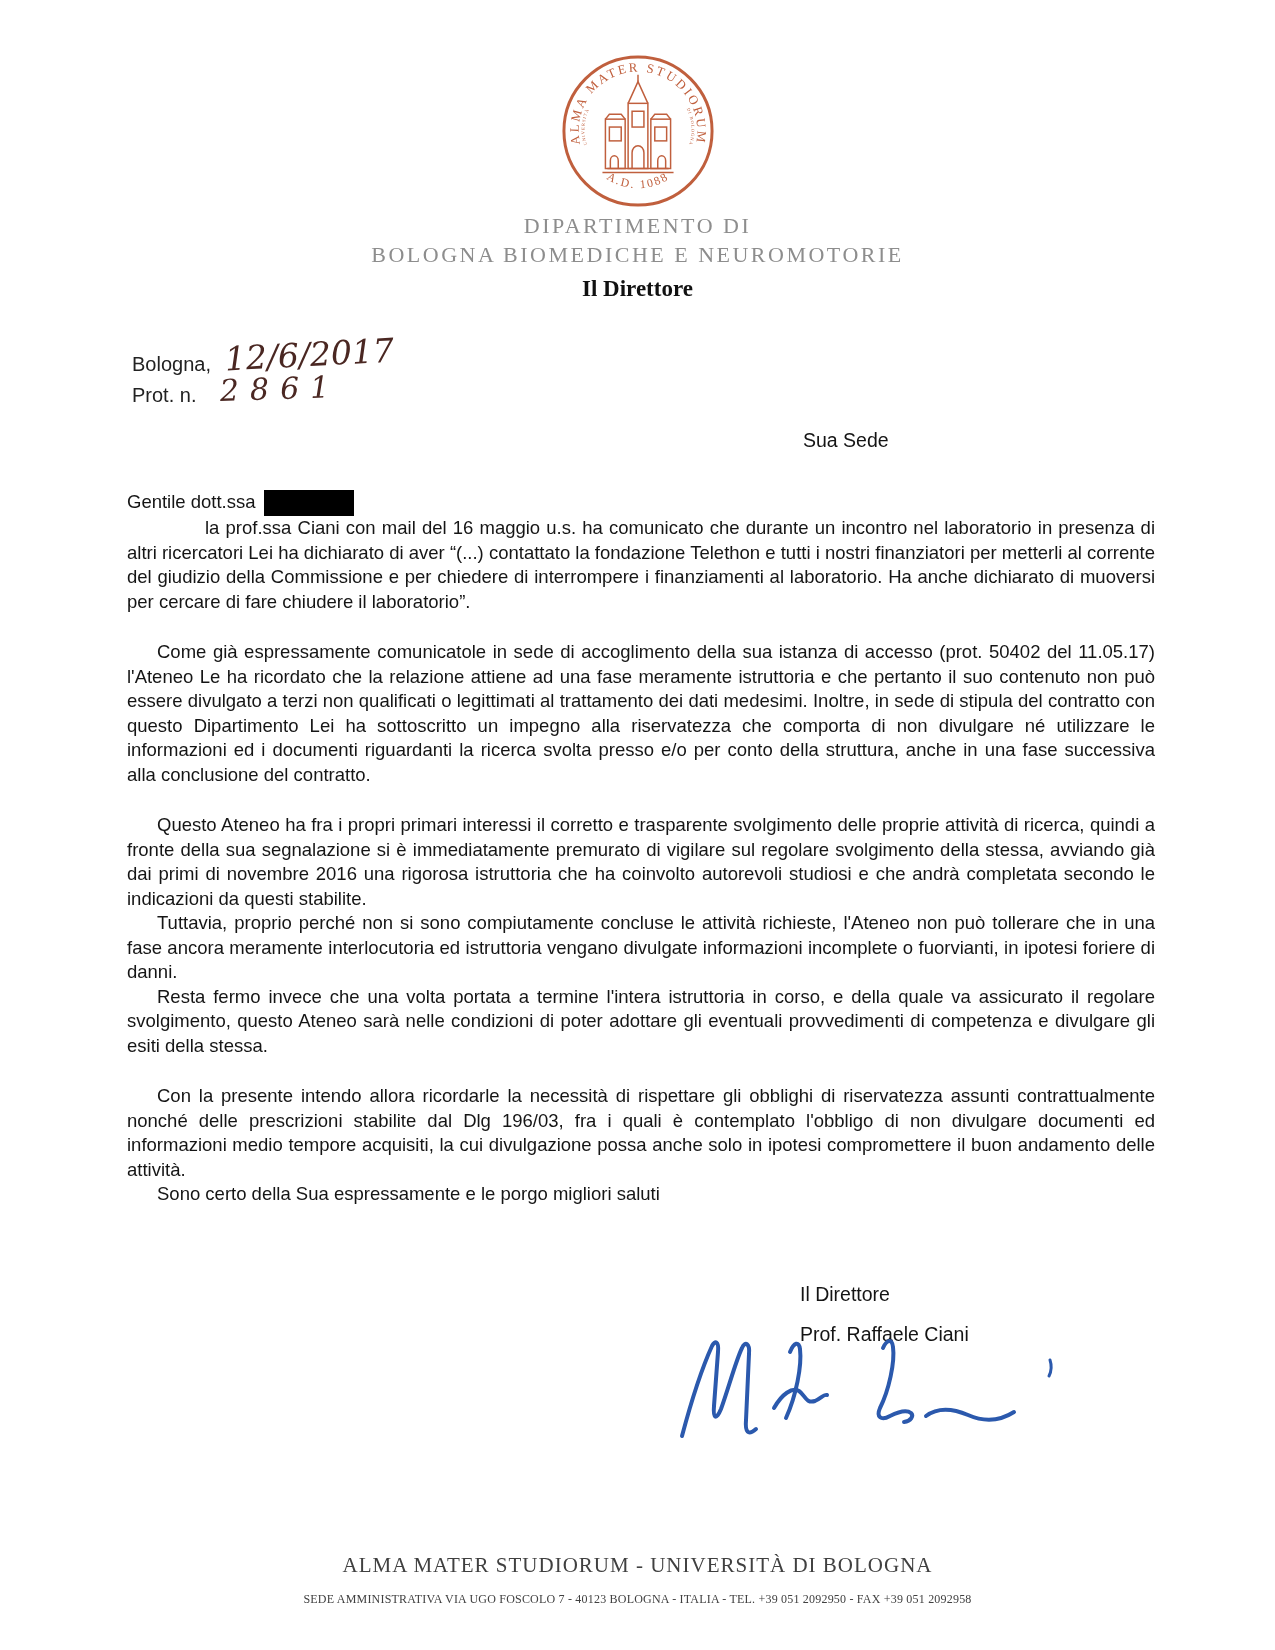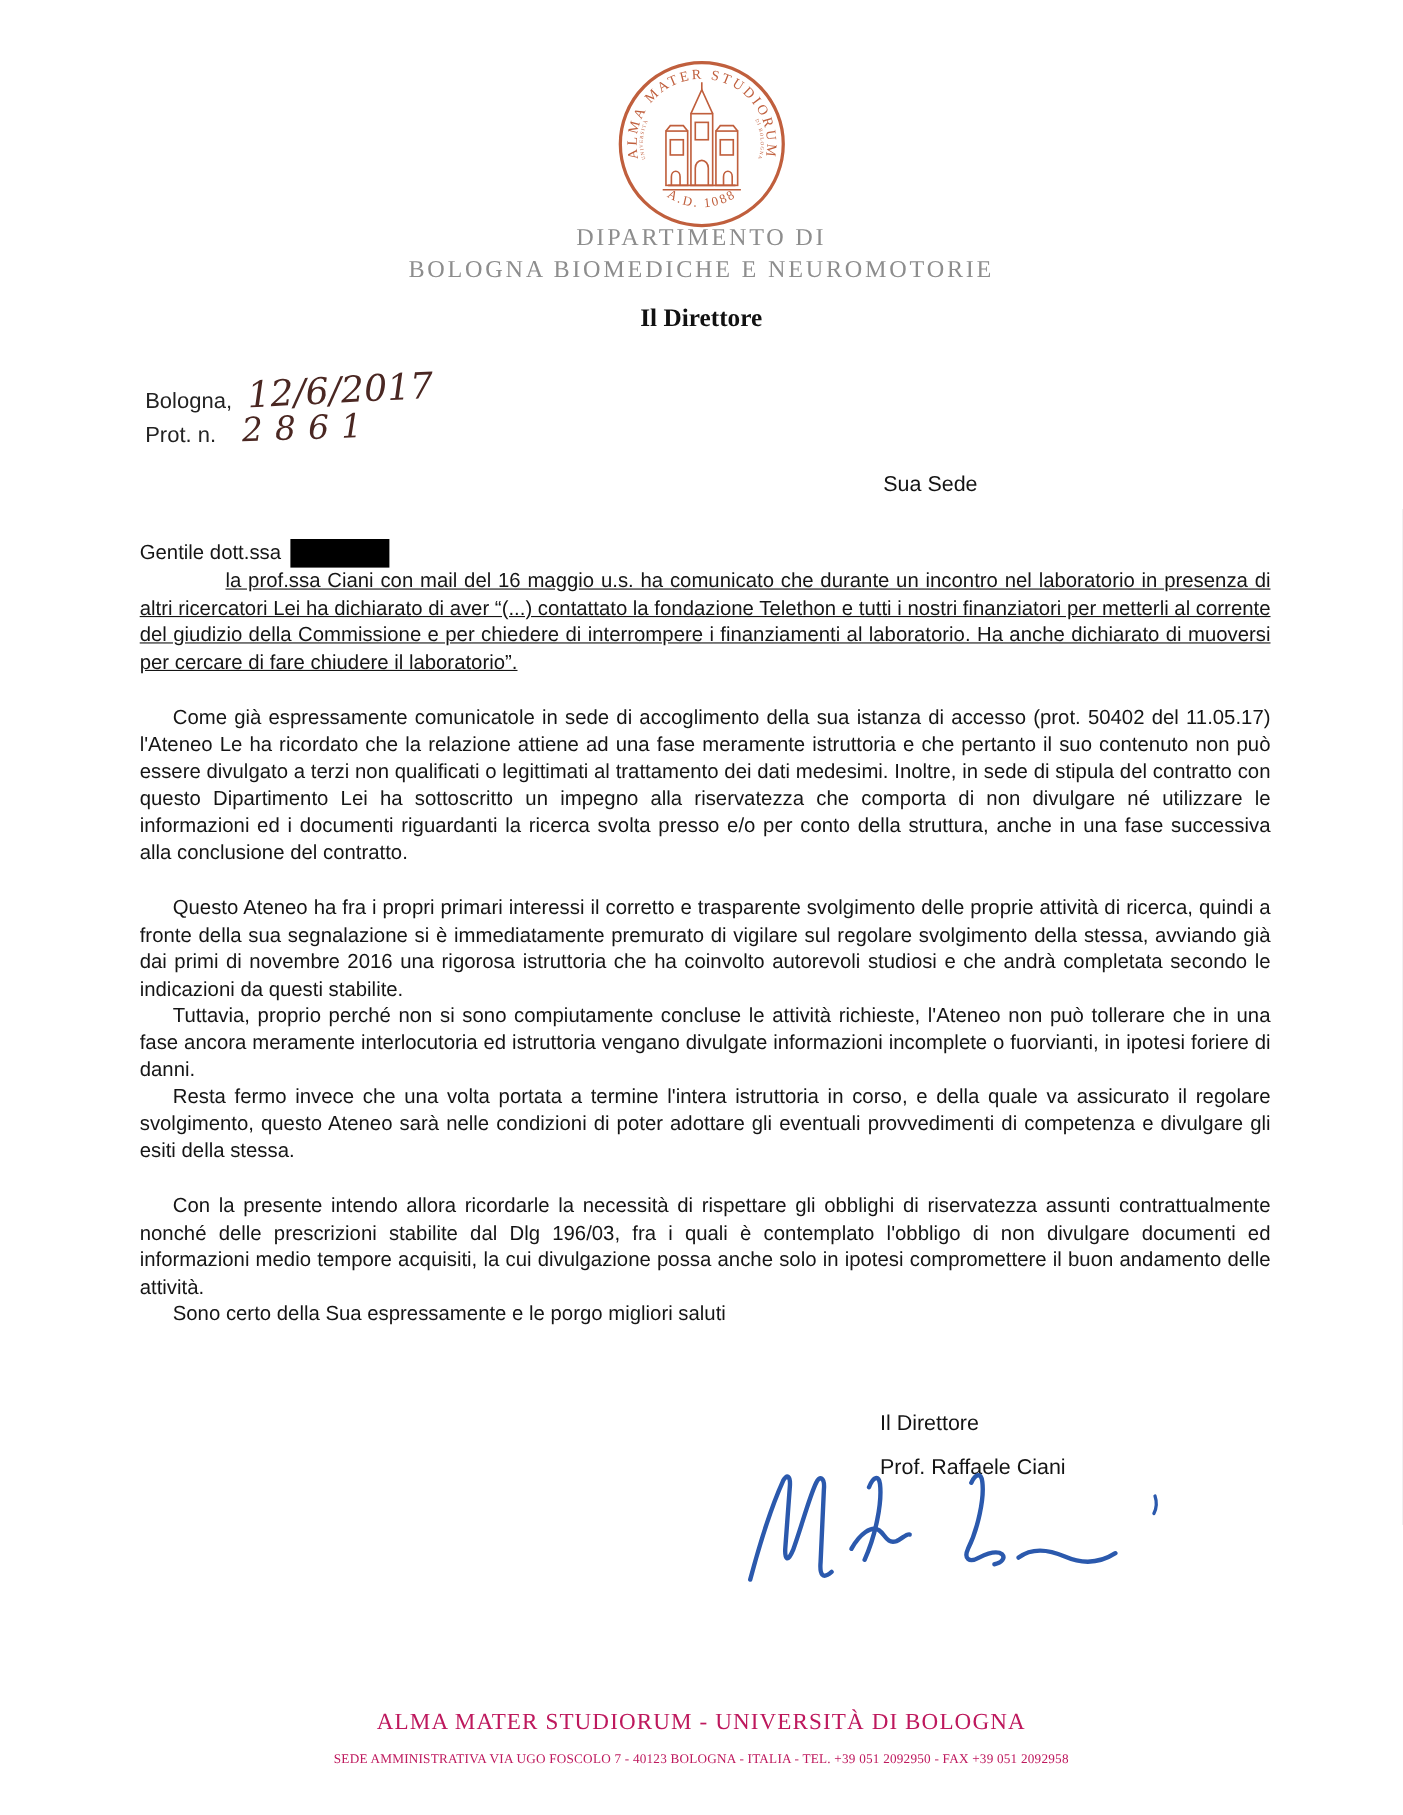--- a/index.html
+++ b/index.html
@@ -8,21 +8,21 @@
     width:1275px;height:1650px;
     margin:0 auto;
     background:#ffffff;
     font-family:"Liberation Sans",sans-serif;
     color:#1c1c1c;
     overflow:hidden;
   }
   
   .seal-wrap{position:absolute;top:52px;left:0;width:100%;text-align:center;}
   .dept{
-    position:absolute;top:201px;left:0;width:100%;
+    position:absolute;top:211px;left:0;width:100%;
     text-align:center;
     font-family:"Liberation Serif",serif;
     font-size:22px;letter-spacing:2.5px;
     color:#8d8d8d;line-height:29px;
   }
   .role-top{
     position:absolute;top:276px;left:0;width:100%;
     text-align:center;
     font-family:"Liberation Serif",serif;
     font-weight:600;font-size:23px;color:#111;
@@ -45,28 +45,28 @@
   .recipient .line2{margin-top:28px;}
   
   .body{
     position:absolute;left:127px;top:490px;width:1028px;
     font-size:18.5px;line-height:24.5px;
     text-align:justify;color:#151515;
   }
   .body p{margin:0;}
   .salutation{margin-left:38px;margin-bottom:6px;text-align:left;}
   .indent{text-indent:30px;}
-  .indent-lg{text-indent:78px;text-decoration:underline;}
+  .indent-lg{text-indent:78px;}
   .gap{margin-top:26px !important;}
   
   .closing{position:absolute;left:800px;top:1283px;font-size:19.5px;color:#141414;}
   .closing .signer{margin-top:17px;}
   .signature-wrap{position:absolute;left:678px;top:1332px;}
   
-  .footer{position:absolute;left:0;width:100%;text-align:center;font-family:"Liberation Serif",serif;color:#be185d;}
+  .footer{position:absolute;left:0;width:100%;text-align:center;font-family:"Liberation Serif",serif;color:#404040;}
   .footer-line1{top:1553px;position:absolute;width:100%;font-size:21px;letter-spacing:1px;}
   .footer-line2{top:1592px;position:absolute;width:100%;font-size:12px;letter-spacing:0.2px;}
 </style>
 </head>
 <body>
 
 <div class="page">
 
   <div class="seal-wrap">
     <svg width="158" height="158" viewBox="0 0 160 160">

